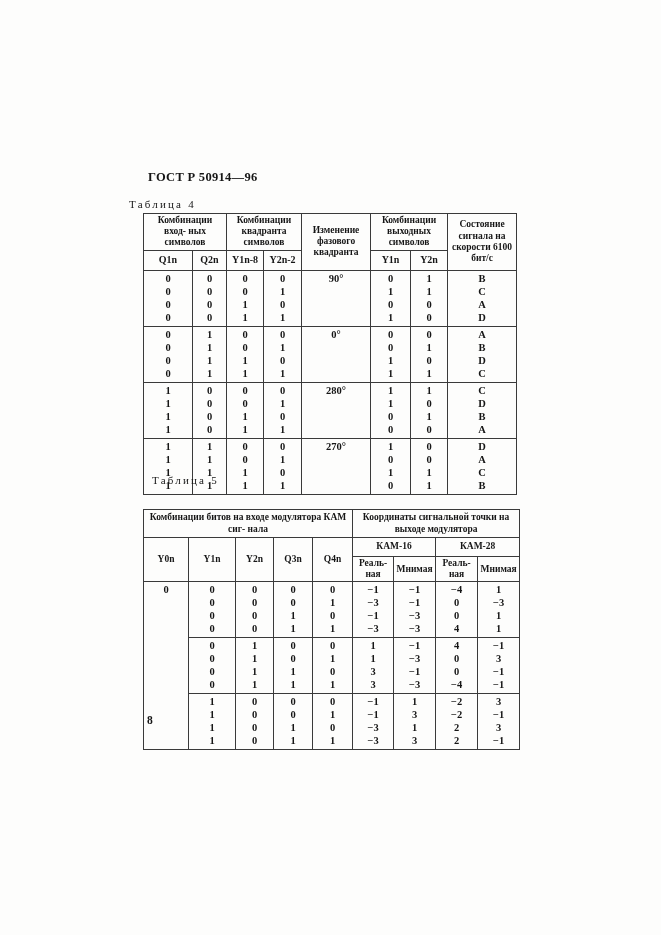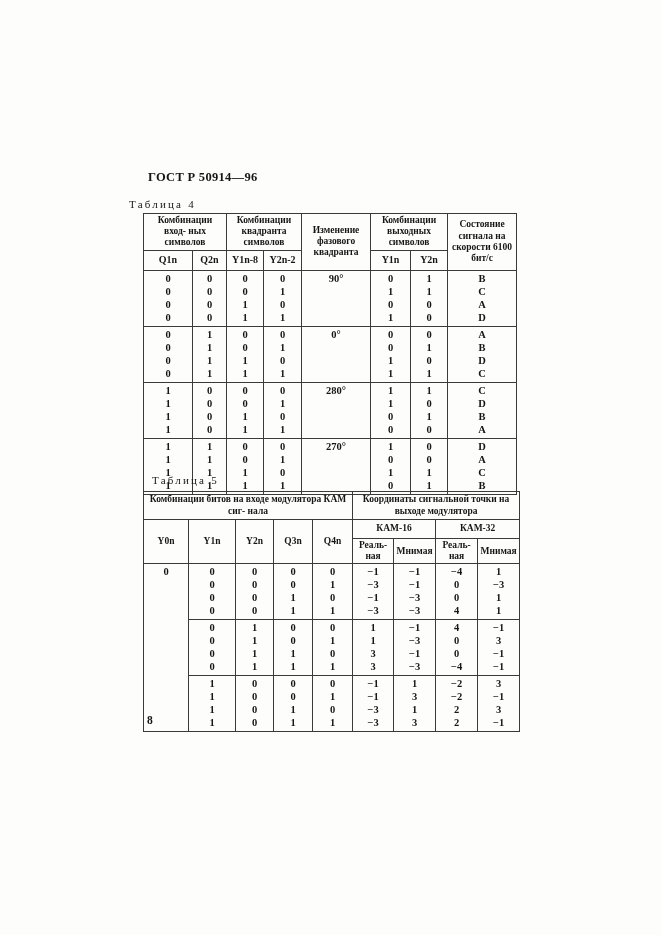--- a/index.html
+++ b/index.html
@@ -37,21 +37,21 @@
   .caption4 { left: 129px; top: 198px; }
   .caption5 { left: 152px; top: 474px; }
 
   table {
     position: absolute;
     border-collapse: collapse;
     table-layout: fixed;
     background: transparent;
   }
   .t4 { left: 143px; top: 213px; width: 373px; }
-  .t5 { left: 143px; top: 491px; width: 376px; }
+  .t5 { left: 143px; top: 509px; width: 376px; }
 
   th, td {
     border: 1px solid #3a3a3a;
     text-align: center;
     vertical-align: middle;
     padding: 1px 2px;
     overflow: hidden;
   }
   th {
     font-size: 9.5px;
@@ -294,21 +294,21 @@
         <th colspan="5">Комбинации битов на входе модулятора КАМ сиг- нала</th>
         <th colspan="4">Координаты сигнальной точки на выходе модулятора</th>
       </tr>
       <tr class="kamrow">
         <th rowspan="2">Y0n</th>
         <th rowspan="2">Y1n</th>
         <th rowspan="2">Y2n</th>
         <th rowspan="2">Q3n</th>
         <th rowspan="2">Q4n</th>
         <th colspan="2">КАМ-16</th>
-        <th colspan="2">КАМ-32</th>
+        <th colspan="2">КАМ-28</th>
       </tr>
       <tr class="subhead2">
         <th>Реаль- ная</th>
         <th>Мнимая</th>
         <th>Реаль- ная</th>
         <th>Мнимая</th>
       </tr>
     </thead>
     <tbody>
         <tr class="g-first">

